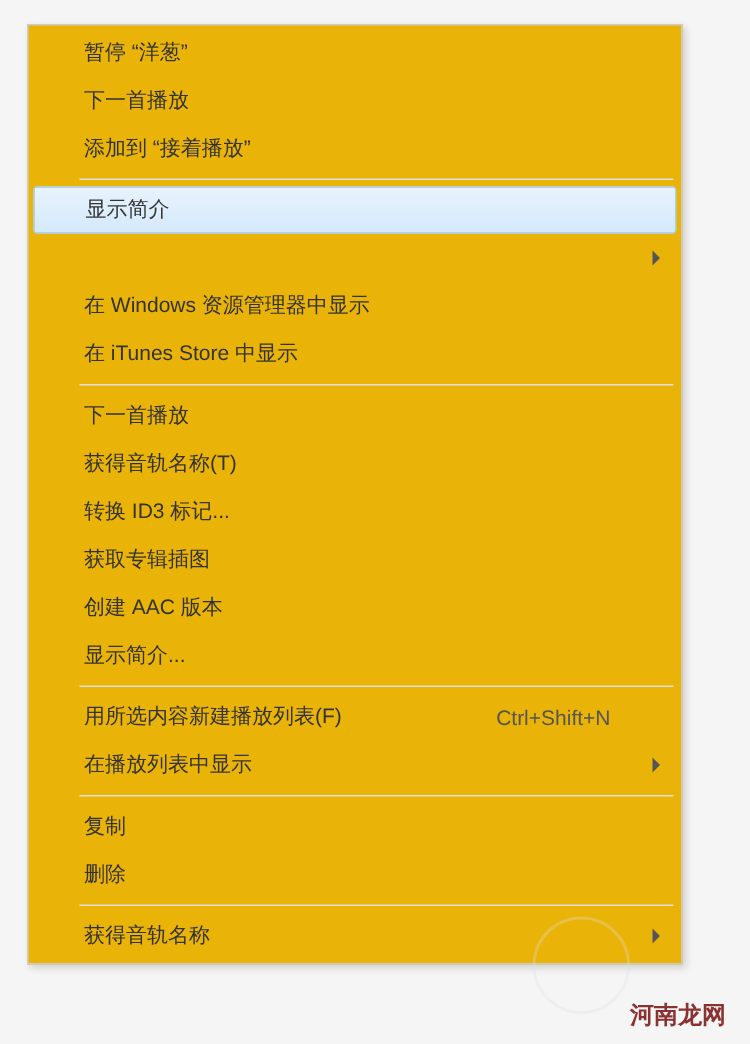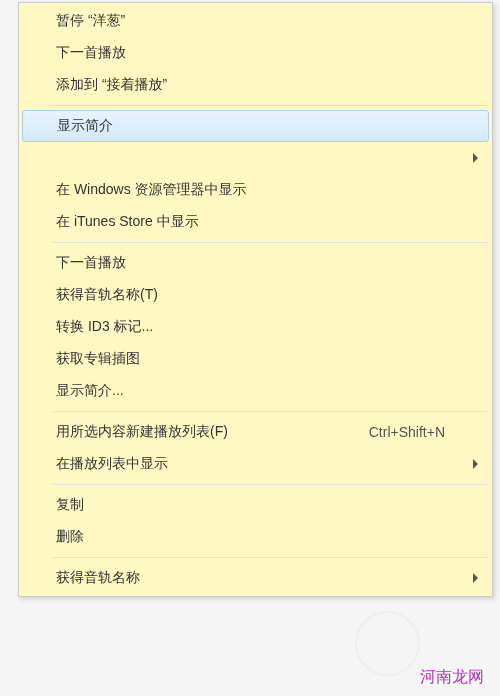--- a/index.html
+++ b/index.html
@@ -11,23 +11,23 @@
       width: 500px;
       height: 696px;
       font-family: "Microsoft YaHei", "微软雅黑", Arial, sans-serif;
       font-size: 14px;
       background: #f5f5f5;
       position: relative;
     }
     .context-menu {
       position: absolute;
       left: 18px;
-      top: 2px;
-      width: 475px;
-      background: #fef9c3;
+      top: 16px;
+      width: 437px;
+      background: #eab308;
       border: 1px solid #cccccc;
       box-shadow: 2px 2px 5px rgba(0,0,0,0.15);
       padding: 2px;
     }
     .menu-item {
       display: flex;
       align-items: center;
       height: 32px;
       padding: 0 30px 0 35px;
       cursor: default;
@@ -63,23 +63,23 @@
     }
     .menu-separator {
       height: 1px;
       background: #e0e0e0;
       margin: 4px 3px 4px 32px;
     }
     .watermark {
       position: absolute;
       bottom: 8px;
       right: 16px;
-      color: #a21caf;
+      color: #7f1d1d;
       font-size: 16px;
-      font-weight: 400;
+      font-weight: 700;
       opacity: 0.9;
     }
     .watermark-circle {
       position: absolute;
       bottom: 20px;
       right: 80px;
       width: 65px;
       height: 65px;
       border: 2px solid #ddd;
       border-radius: 50%;
@@ -119,20 +119,23 @@
     <div class="menu-item">
       <span class="menu-label">获得音轨名称(T)</span>
     </div>
     <div class="menu-item">
       <span class="menu-label">转换 ID3 标记...</span>
     </div>
     <div class="menu-item">
       <span class="menu-label">获取专辑插图</span>
     </div>
     <div class="menu-item">
+      <span class="menu-label">创建 AAC 版本</span>
+    </div>
+    <div class="menu-item">
       <span class="menu-label">显示简介...</span>
     </div>
     <div class="menu-separator"></div>
     <div class="menu-item">
       <span class="menu-label">用所选内容新建播放列表(F)</span>
       <span class="menu-shortcut">Ctrl+Shift+N</span>
     </div>
     <div class="menu-item">
       <span class="menu-label">在播放列表中显示</span>
       <span class="submenu-arrow"></span>

